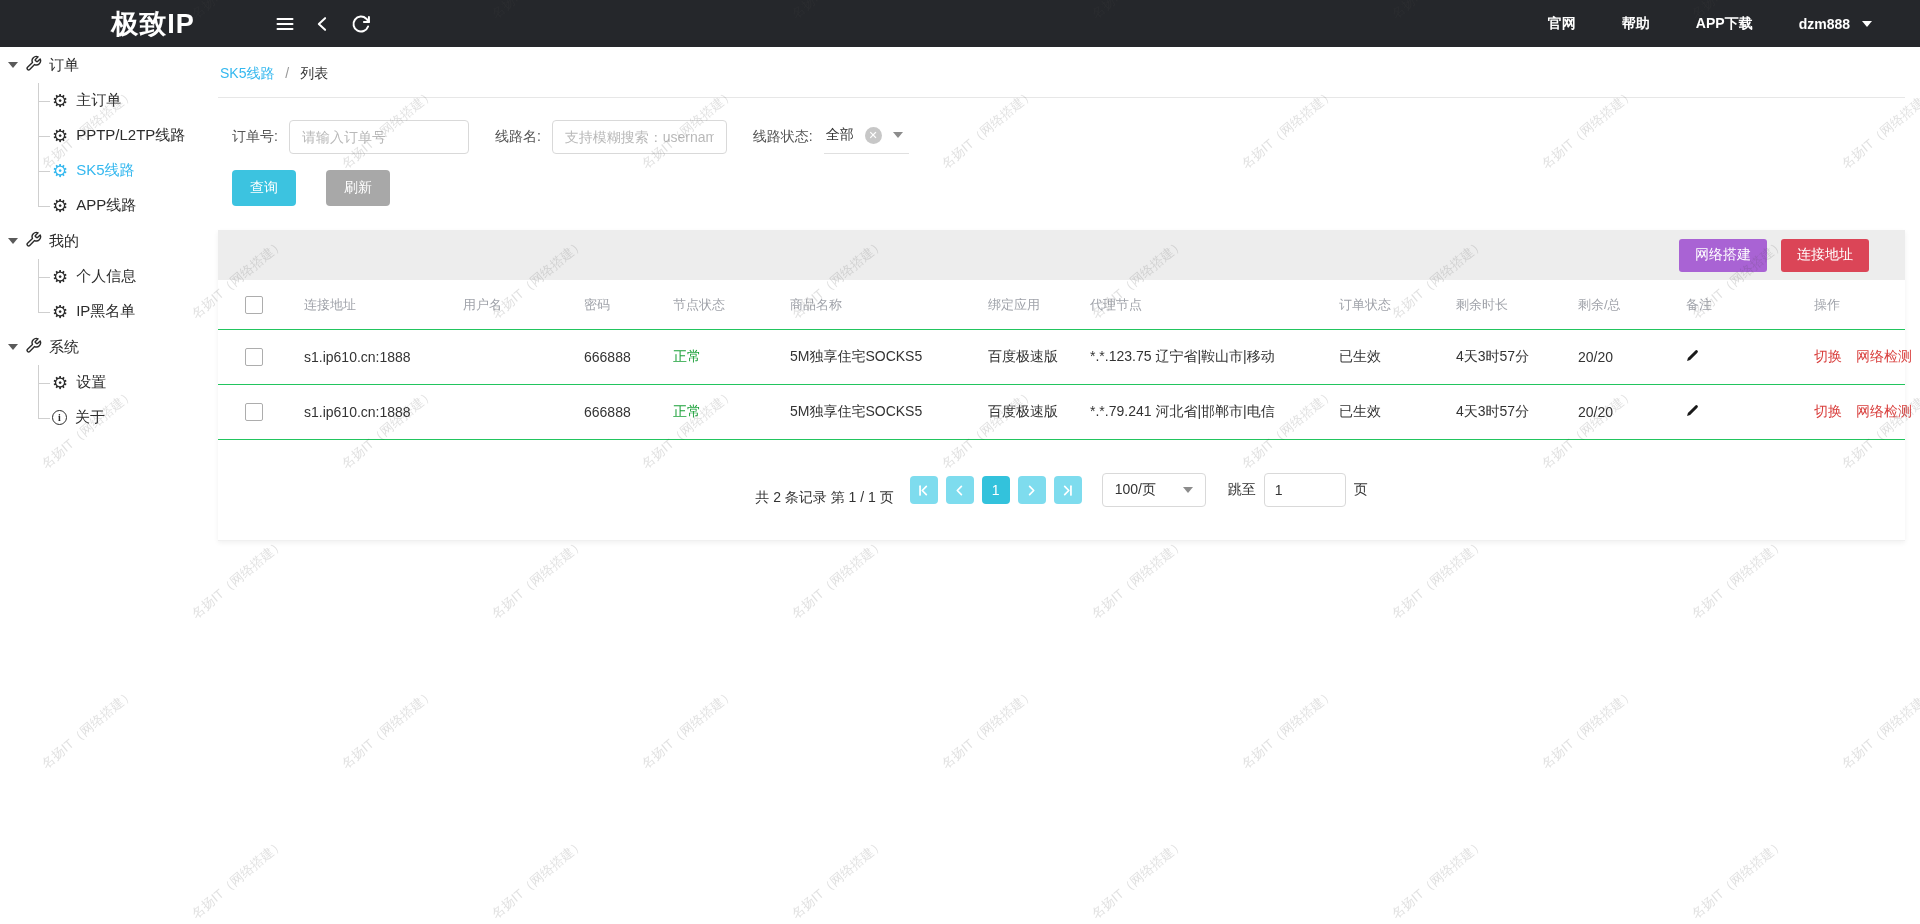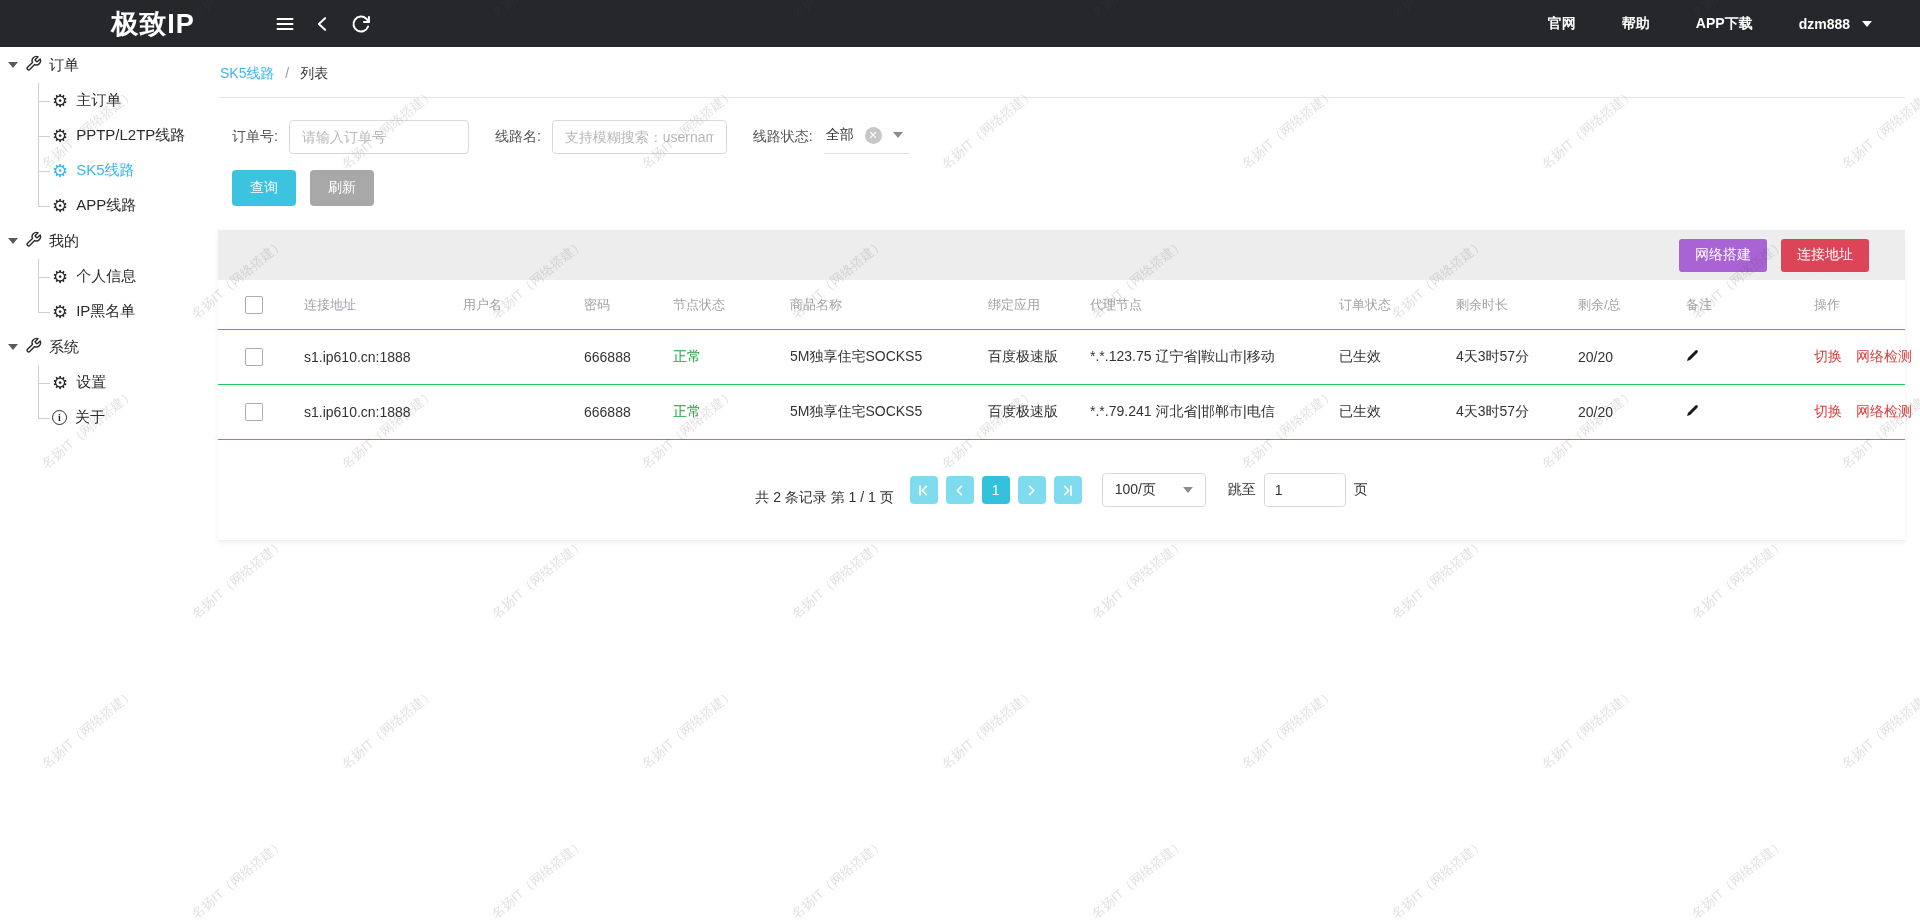--- a/index.html
+++ b/index.html
@@ -45,21 +45,21 @@
   .filters{display:flex; align-items:center; margin-top:22px; padding-left:14px; color:#555;}
   .f-label{margin-right:11px;}
   .f-input{height:34px; border:1px solid #d9d9d9; border-radius:4px; padding:0 12px; font-size:14px; color:#333; outline:none; font-family:inherit;}
   .f-input::placeholder{color:#b9b9b9;}
   .f-group{display:flex; align-items:center;}
   .f-group + .f-group{margin-left:26px;}
   .status-sel{display:flex; align-items:center; gap:11px; border-bottom:1px solid #e0e0e0; padding:6px 6px 9px 2px; cursor:pointer;}
   .status-val{color:#333;}
   .clear-ic{width:17px; height:17px; border-radius:50%; background:#c7c7c7; color:#fff; font-size:11px; font-weight:bold; display:flex; align-items:center; justify-content:center; cursor:pointer;}
   .sel-caret{width:0; height:0; border-left:5px solid transparent; border-right:5px solid transparent; border-top:6px solid #8c8c8c;}
-  .action-row{margin-top:16px; padding-left:14px; display:flex; gap:14px;}
+  .action-row{margin-top:16px; padding-left:14px; display:flex; gap:30px;}
   .btn{height:36px; border:none; border-radius:4px; color:#fff; font-size:14px; padding:0 18px; cursor:pointer; font-family:inherit;}
   .btn-query{background:var(--primary);}
   .btn-refresh{background:#a8a8a8;}
   
   .card{margin-top:24px; box-shadow:0 2px 5px rgba(0,0,0,.06); border-bottom:1px solid #f0f0f0;}
   .card-toolbar{height:50px; background:#ededed; display:flex; align-items:center; justify-content:flex-end; gap:14px; padding-right:36px;}
   .btn-batch{height:33px; width:88px; padding:0; border-radius:3px;}
   .btn-extract{background:var(--purple);}
   .btn-switch{background:var(--danger);}
   .trow{display:flex; align-items:center; border-bottom:1px solid #22c55e;}

